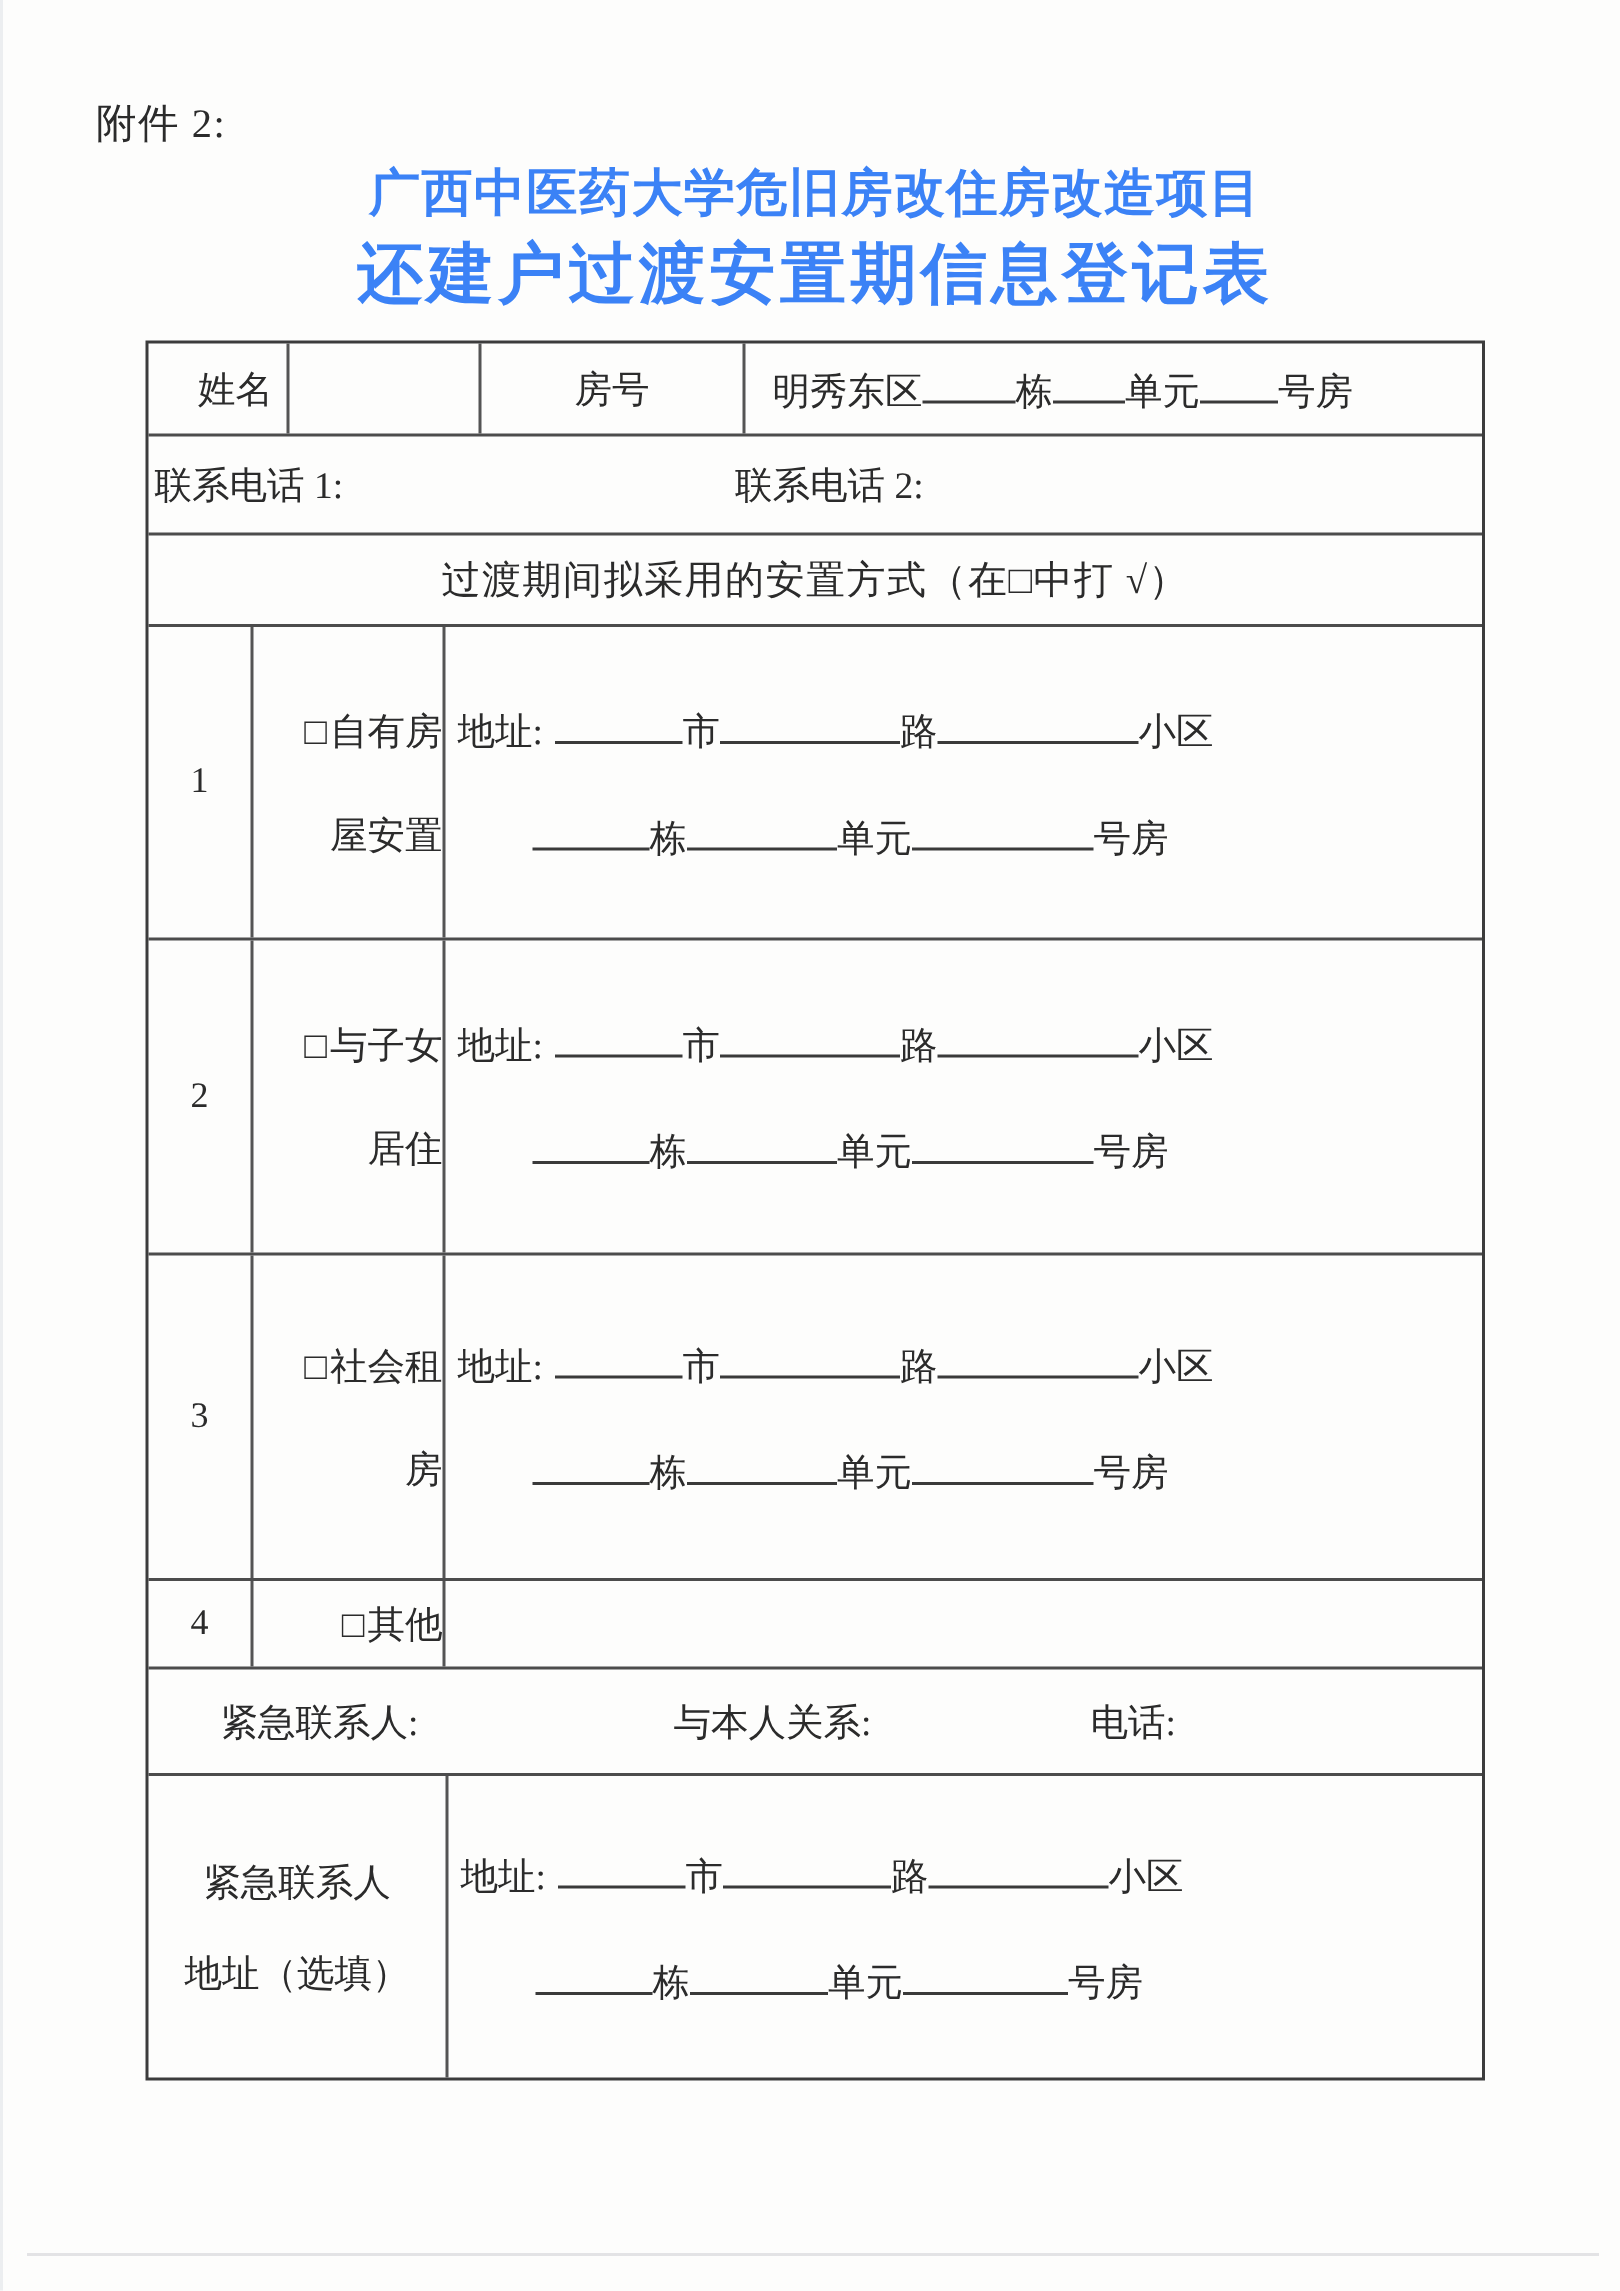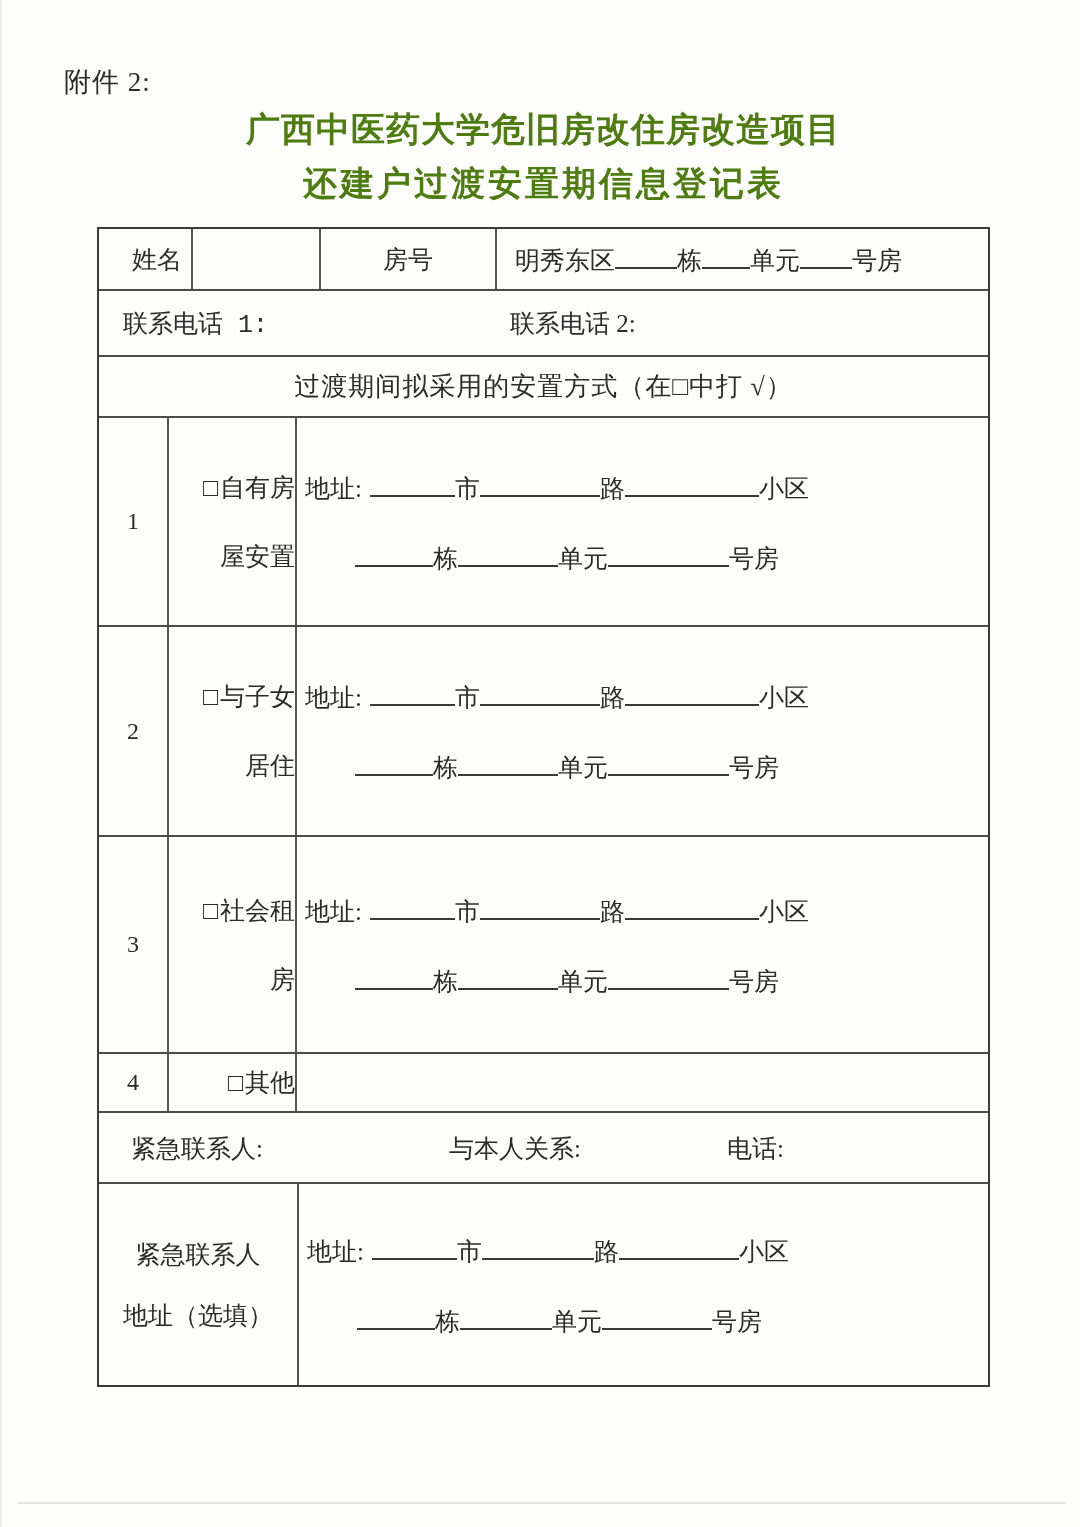--- a/index.html
+++ b/index.html
@@ -6,24 +6,24 @@
   body{
     width:1080px;height:1527px;position:relative;
     background:#fdfdfc;color:#2b2b2b;
     font-family:"Liberation Serif","DejaVu Serif",serif;
     overflow:hidden;
   }
   .attach{position:absolute;left:64px;top:64px;font-size:27px;letter-spacing:1px;}
   .titles{
     position:absolute;left:97px;top:104px;width:893px;text-align:center;
     font-family:"Liberation Sans","DejaVu Sans",sans-serif;font-weight:700;
-    color:#4d7c0f;
+    color:#3b82f6;
   }
   .t1{font-size:34px;line-height:50px;letter-spacing:1px;}
-  .t2{font-size:34px;line-height:58px;letter-spacing:3px;}
+  .t2{font-size:44px;line-height:58px;letter-spacing:3px;}
 
   .form-table{
     position:absolute;left:97px;top:227px;width:893px;
     border:2px solid #3c3c3c;box-sizing:border-box;font-size:25px;
     background:transparent;
   }
   .row{display:flex;box-sizing:border-box;border-top:2px solid #4c4c4c;position:relative;}
   .row:first-child{border-top:none;margin-left:24px;}
   .cell{box-sizing:border-box;border-right:2px solid #545454;min-width:0;}
   .cell:last-child{border-right:none;}
@@ -33,21 +33,21 @@
 
   
   .r-head{height:60px;}
   .c-namelab{width:70px;}
   .c-nameval{width:128px;}
   .c-roomlab{width:176px;}
   .c-roomline{flex:1;padding-left:18px;}
 
   
   .r-phone{height:66px;align-items:center;}
-  .phone1{display:inline-block;margin-left:24px;width:387px;font-family:Liberation Mono, monospace;}
+  .phone1{display:inline-block;margin-left:4px;width:387px;}
 
   
   .r-method{height:61px;justify-content:center;align-items:center;font-size:26px;letter-spacing:1px;}
 
   
   .opt .c-num{width:70px;display:flex;align-items:center;justify-content:center;font-size:24px;}
   .opt .c-lab{width:128px;display:flex;flex-direction:column;align-items:flex-end;justify-content:center;gap:36px;text-align:center;}
   .opt .c-con{flex:1;display:flex;flex-direction:column;justify-content:center;padding-left:8px;}
   .h209{height:209px;}.h210{height:210px;}.h217{height:217px;}.h59{height:59px;}
   .opt.h59 .c-lab{gap:0;}
@@ -57,21 +57,21 @@
     display:inline-block;height:28px;vertical-align:baseline;
     border-bottom:2px solid #3a3a3a;
   }
   .addr-line{line-height:36px;white-space:nowrap;}
   .addr-line + .addr-line{margin-top:30px;padding-left:50px;}
   .addr-prefix{margin-right:8px;}
 
   
   .r-emerg{height:71px;}
   .r-emerg span{position:absolute;top:50%;transform:translateY(-50%);white-space:nowrap;}
-  .e1{left:32px;} .e2{left:350px;} .e3{left:628px;}
+  .e1{left:48px;} .e2{left:350px;} .e3{left:628px;}
 
   
   .r-eaddr{height:203px;}
   .c-elab{width:200px;display:flex;flex-direction:column;align-items:center;justify-content:center;gap:28px;text-align:center;}
   .c-econ{flex:1;display:flex;flex-direction:column;justify-content:center;padding-left:8px;}
 
   .room-seg{white-space:nowrap;}
   .cb{font-size:25px;margin-right:2px;}
 
   .scan-line{

